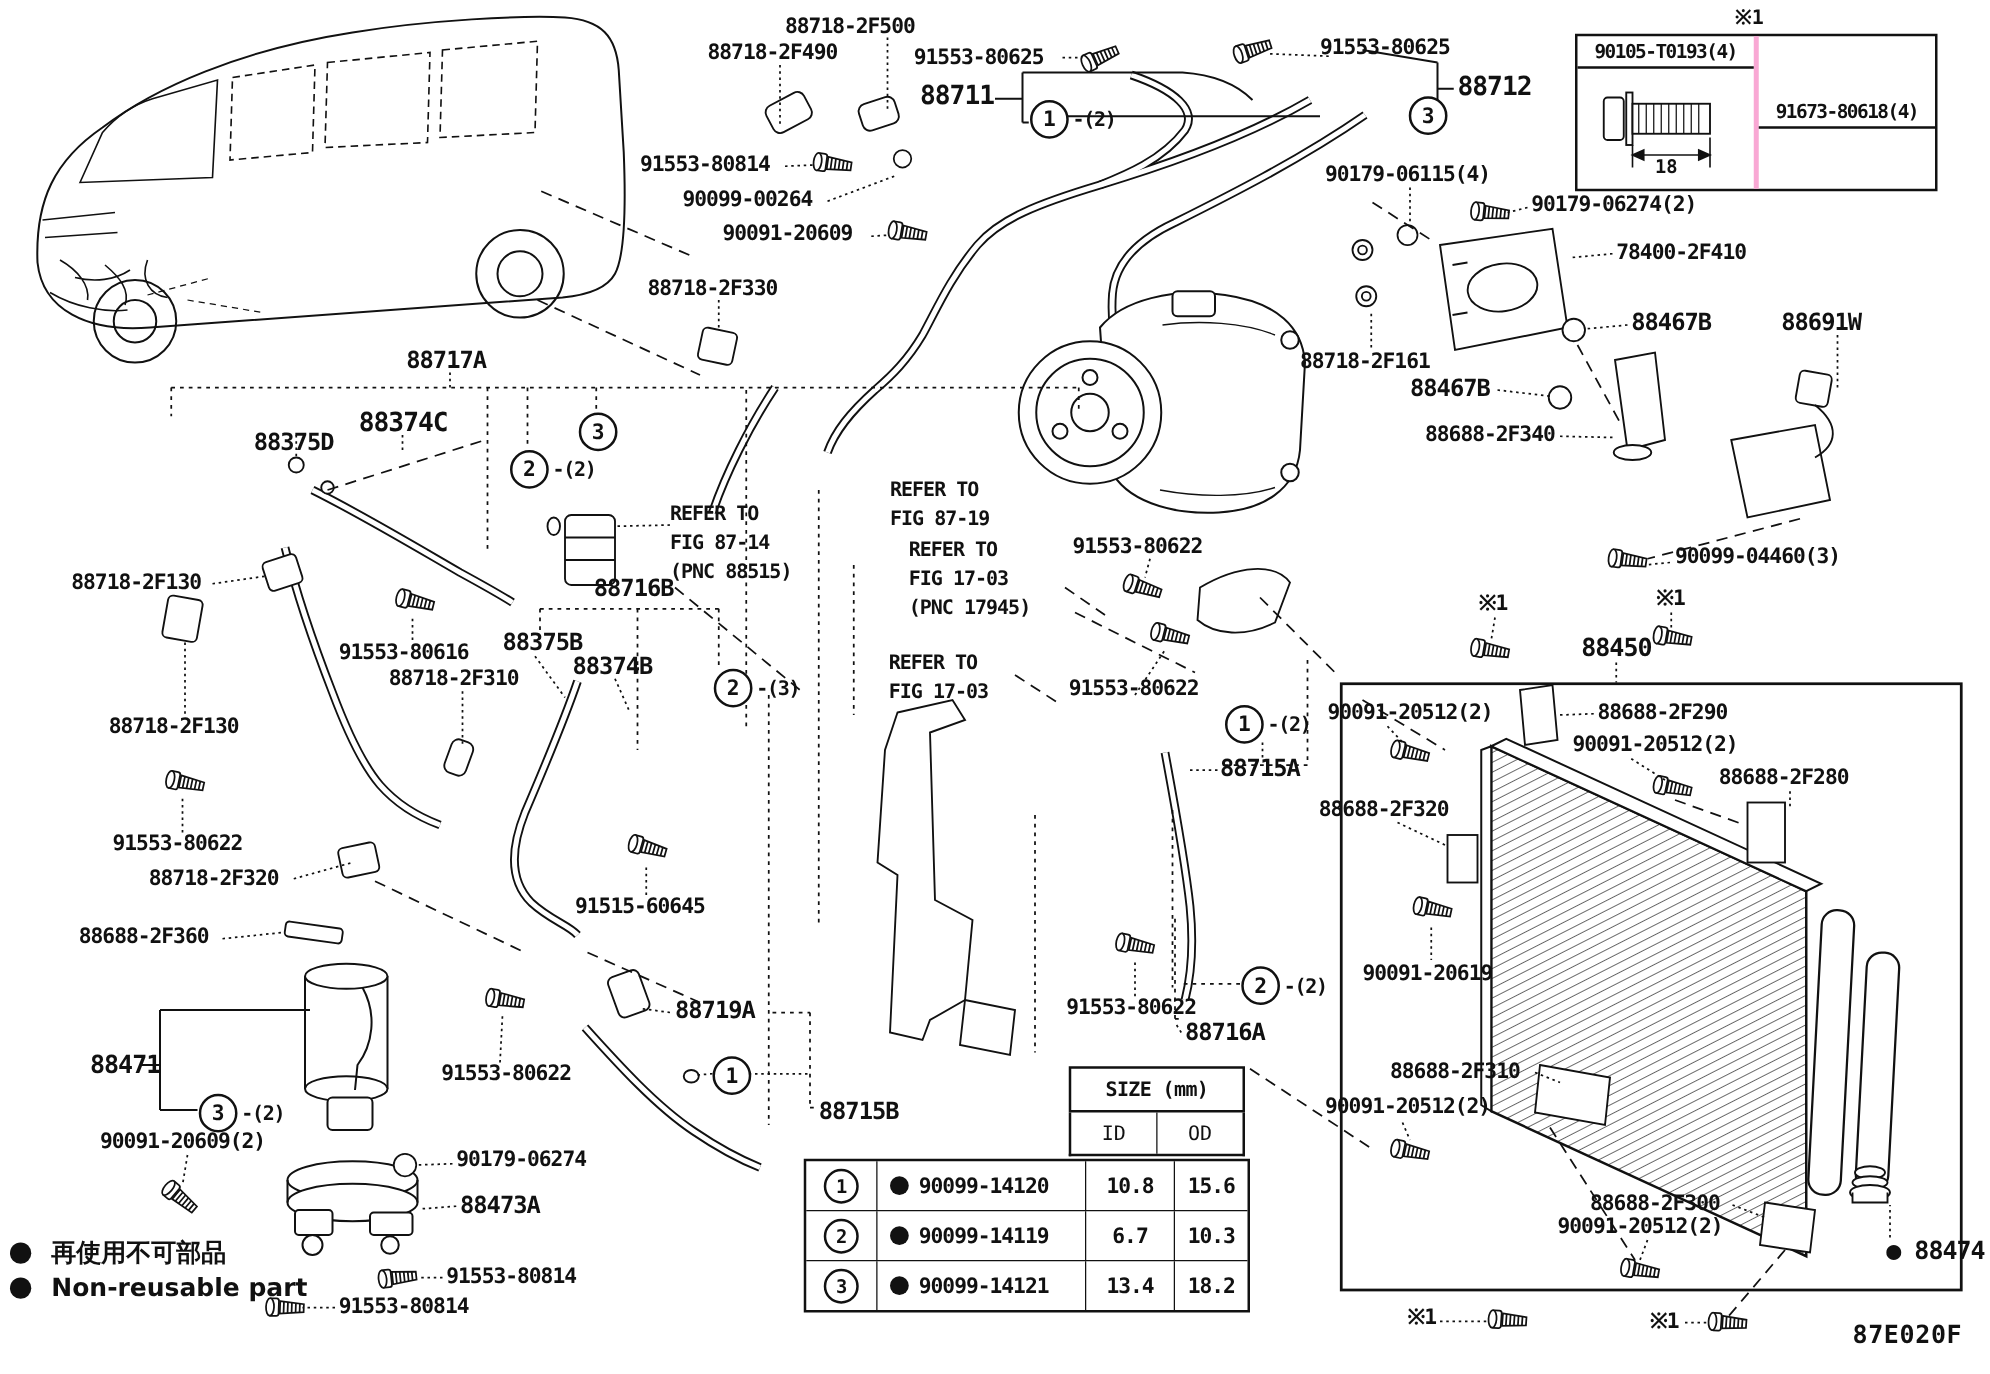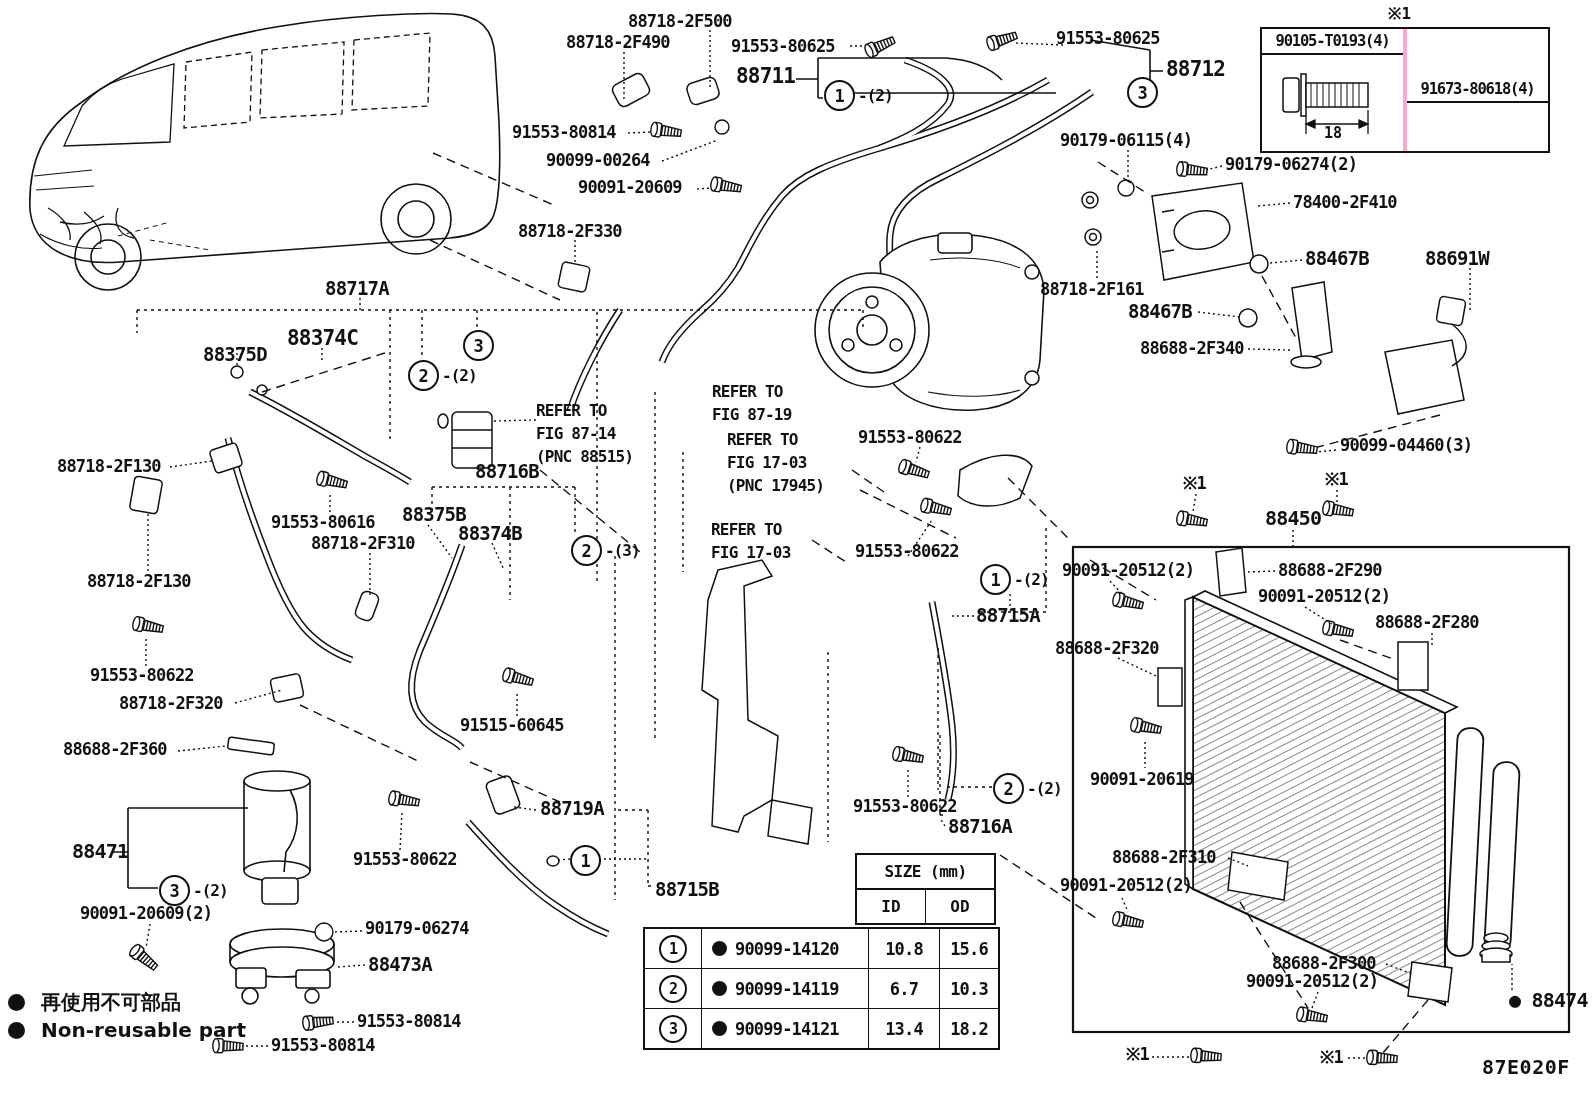--- a/index.html
+++ b/index.html
@@ -22,21 +22,21 @@
   .refcell:last-child{border-right:none;justify-content:center;}
   .refcell .rc-head{border-bottom:2px solid #111;font-size:15.5px;font-weight:bold;
                     text-align:center;padding:3px 0;letter-spacing:-1.2px;white-space:nowrap;}
   .refcell .rc-body{flex:1;display:flex;align-items:center;justify-content:center;}
   #refbox-note{position:absolute;left:1388px;top:2px;font-size:16px;font-weight:bold;z-index:3;}
   
   #size-head{position:absolute;left:855px;top:853px;width:141px;z-index:3;background:#fff;}
   #size-head .t{border:2px solid #111;text-align:center;font-size:16px;font-weight:bold;
                 padding:7px 0;letter-spacing:-0.5px;}
   #size-head .sub{display:flex;border:2px solid #111;border-top:none;}
-  #size-head .sub div{flex:1;text-align:center;font-size:16px;font-weight:bold;padding:7px 0;}
+  #size-head .sub div{flex:1;text-align:center;font-size:16px;font-weight:normal;padding:7px 0;}
   #size-head .sub div:first-child{border-right:1.6px solid #111;}
   #size-rows{position:absolute;left:643px;top:927px;width:353px;border:2px solid #111;z-index:3;background:#fff;}
   .srow{display:flex;border-bottom:1.6px solid #111;height:39px;align-items:stretch;}
   .srow:last-child{border-bottom:none;}
   .srow .c{display:flex;align-items:center;justify-content:center;font-size:17px;
            font-weight:bold;border-right:1.6px solid #111;letter-spacing:-0.8px;}
   .srow .c:last-child{border-right:none;}
   .srow .c.num{width:56px;}
   .srow .c.part{width:156px;justify-content:flex-start;padding-left:10px;gap:8px;}
   .srow .c.id{width:70px;}

